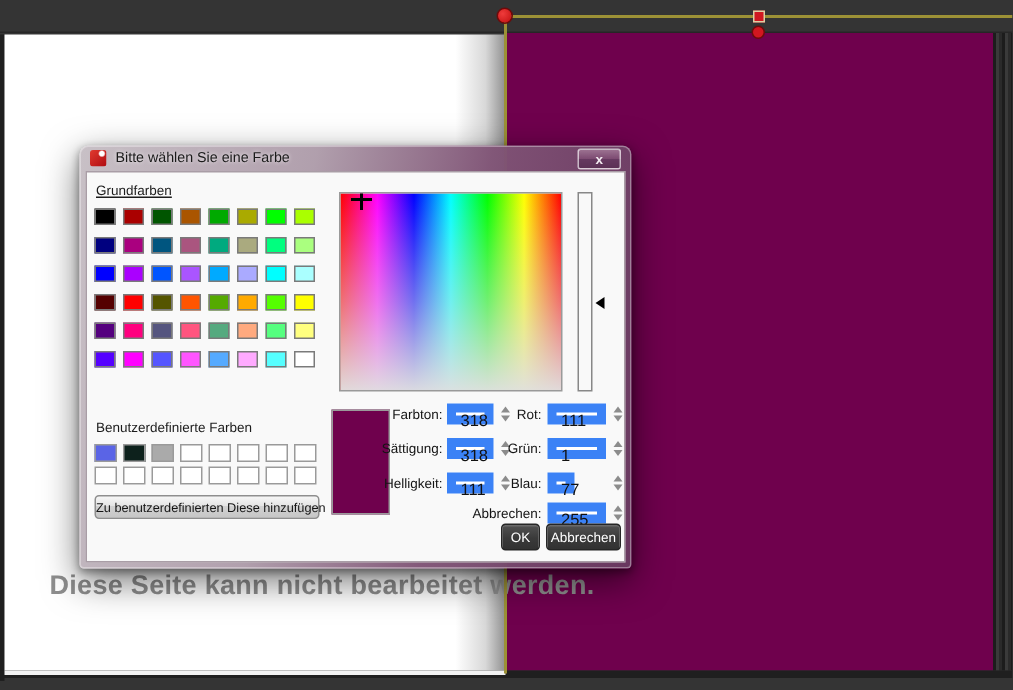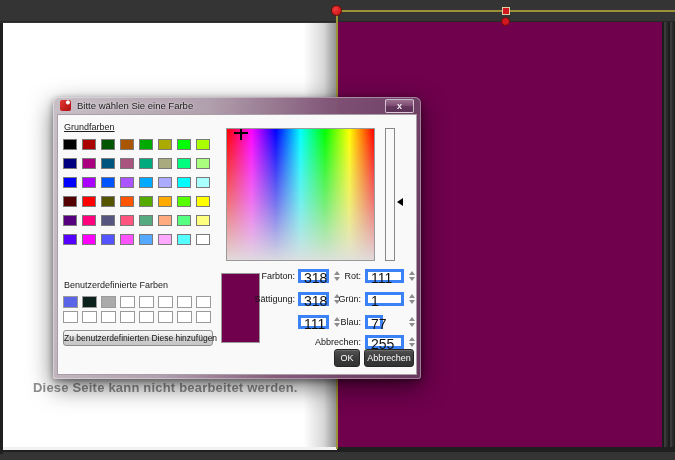--- a/index.html
+++ b/index.html
@@ -19,21 +19,21 @@
 
   
   .sel-h { position:absolute; left:337px; top:10px; width:338px; height:2px; background:#9c9136; z-index:5; }
   .sel-v { position:absolute; left:336px; top:10px; width:2px; height:439px; background:#9c9136; z-index:5; }
   .handle { position:absolute; z-index:6; }
   .h-circle1 { left:331px; top:5px; width:11px; height:11px; border-radius:50%;
                background:radial-gradient(circle at 35% 35%, #ef3b3b, #c00f0f); border:1px solid #6d0a0a; }
   .h-square  { left:502px; top:7px; width:8px; height:8px; background:#d11720; border:1px solid #dccfa4; }
   .h-circle2 { left:501px; top:17px; width:9px; height:9px; border-radius:50%; background:#d11720; border:1px solid #6d0a0a; }
 
-  .notice { position:absolute; left:33px; top:380px; z-index:4; font-size:13px; font-weight:bold;
+  .notice { position:absolute; left:33px; top:380px; z-index:4; font-size:18px; font-weight:bold;
             color:#8e8e8e; letter-spacing:0.2px; }
 
   
   .dialog { position:absolute; left:53px; top:97px; width:368px; height:282px; z-index:10;
             border-radius:6px 6px 3px 3px;
             background:linear-gradient(100deg, rgba(199,191,197,0.98) 0%, rgba(174,156,170,0.97) 38%,
                        rgba(128,84,118,0.97) 66%, rgba(104,56,95,0.98) 100%);
             box-shadow:0 8px 24px rgba(0,0,0,0.55), 0 2px 6px rgba(0,0,0,0.4),
                        inset 0 0 0 1px rgba(255,255,255,0.35); }
   .titlebar { position:absolute; left:0; top:0; width:100%; height:17px; }
@@ -64,22 +64,22 @@
                        linear-gradient(to right,#ff0000 0%,#ff00ff 16.7%,#0000ff 33.3%,#00ffff 50%,
                        #00ff00 66.7%,#ffff00 83.3%,#ff0000 100%); }
   .cross-h { position:absolute; left:7px; top:3px; width:14px; height:2px; background:#000; }
   .cross-v { position:absolute; left:13px; top:-3px; width:2px; height:14px; background:#000; }
   .vslider { position:absolute; left:327px; top:13px; width:10px; height:133px; border:1px solid #888; }
   .varrow  { position:absolute; left:339px; top:83px; width:0; height:0;
              border-top:4px solid transparent; border-bottom:4px solid transparent; border-right:6px solid #000; }
   .preview { position:absolute; left:163px; top:158px; width:39px; height:70px; border:1px solid #9a9a9a; }
 
   .flabel { position:absolute; height:14px; line-height:14px; font-size:9px; color:#141414; text-align:right; white-space:nowrap; }
-  .sfield { position:absolute; height:14px; line-height:12px; font-size:14px; color:#111; background:#fff;
-            border:3px solid #3b82f6; padding-left:3px; }
+  .sfield { position:absolute; height:14px; line-height:12px; font-size:11px; color:#111; background:#fff;
+            border:6px solid #3b82f6; padding-left:3px; }
   .spin { position:absolute; width:10px; height:14px; display:flex; flex-direction:column;
           justify-content:space-between; align-items:center; padding:2px 0; }
   .sp-up { width:0; height:0; border-left:3px solid transparent; border-right:3px solid transparent; border-bottom:4px solid #8c8c8c; }
   .sp-dn { width:0; height:0; border-left:3px solid transparent; border-right:3px solid transparent; border-top:4px solid #8c8c8c; }
 
   .add-btn { position:absolute; left:5px; top:215px; width:150px; height:16px; border:1px solid #8e8e8e;
              border-radius:3px; font-size:8.5px; color:#141414; text-align:center; line-height:14px;
              background:linear-gradient(#f6f6f6 0%, #e4e4e4 45%, #d2d2d2 46%, #c6c6c6 100%); white-space:nowrap; }
   .dark-btn { position:absolute; top:234px; height:18px; border:1px solid #262626; border-radius:3px;
               color:#ffffff; font-size:9px; text-align:center; line-height:16px;
@@ -183,20 +183,21 @@
         <div class="sp-dn"></div>
       </div>
 
     <div class="flabel" style="left:147px; top:177px; width:90px;">Sättigung:</div>
     <div class="sfield" style="left:240px; top:177px; width:31px;">318</div>
     <div class="spin" style="left:274px; top:177px;">
         <div class="sp-up"></div>
         <div class="sp-dn"></div>
       </div>
 
+    <div class="flabel" style="left:147px; top:200px; width:90px;">Helligkeit:</div>
     <div class="sfield" style="left:240px; top:200px; width:31px;">111</div>
     <div class="spin" style="left:274px; top:200px;">
         <div class="sp-up"></div>
         <div class="sp-dn"></div>
       </div>
 
     <div class="flabel" style="left:218px; top:154px; width:85px;">Rot:</div>
     <div class="sfield" style="left:307px; top:154px; width:39px;">111</div>
     <div class="spin" style="left:349px; top:154px;">
         <div class="sp-up"></div>

